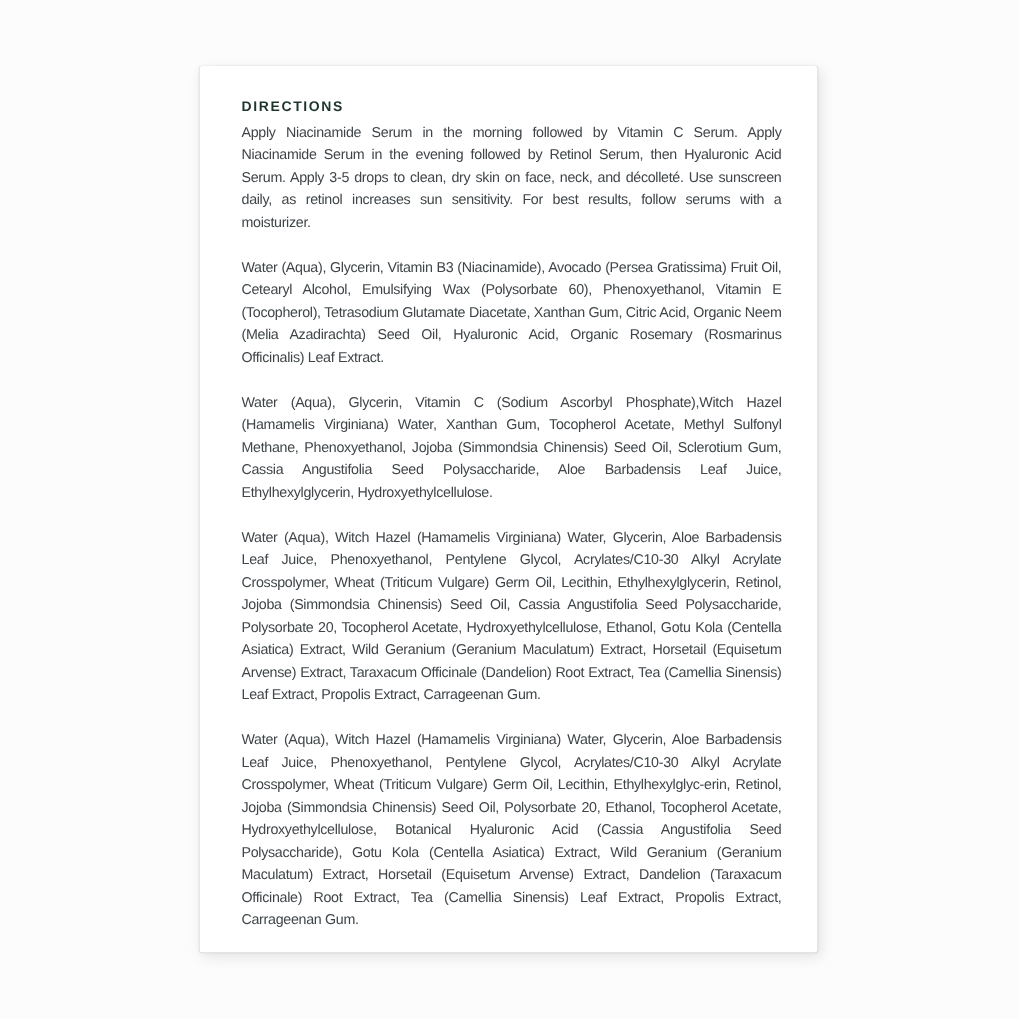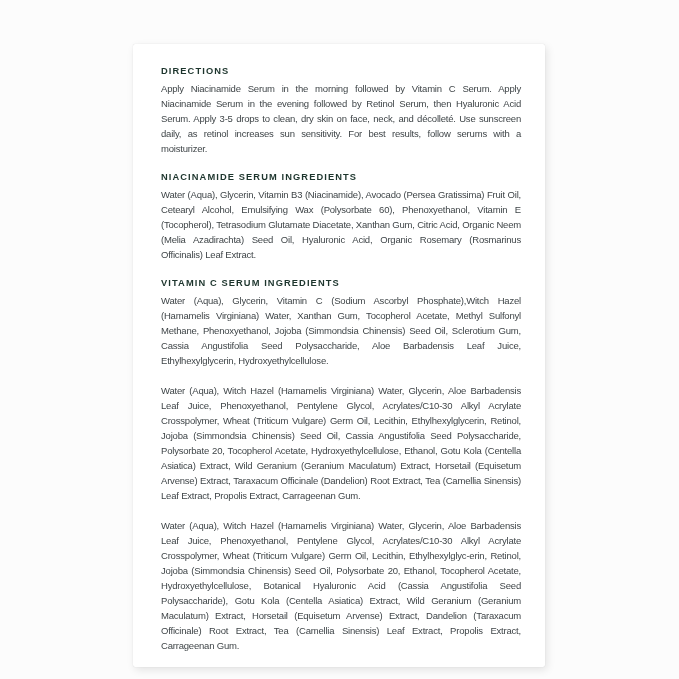--- a/index.html
+++ b/index.html
@@ -49,26 +49,24 @@
 
 <div class="stage">
   <div class="card">
 
     <section class="label-section">
       <h2 class="section-heading">DIRECTIONS</h2>
       <p class="body-text">Apply Niacinamide Serum in the morning followed by Vitamin C Serum. Apply Niacinamide Serum in the evening followed by Retinol Serum, then Hyaluronic Acid Serum. Apply 3-5 drops to clean, dry skin on face, neck, and décolleté. Use sunscreen daily, as retinol increases sun sensitivity. For best results, follow serums with a moisturizer.</p>
     </section>
 
     <section class="label-section">
-      <h2 class="section-heading">NIACINAMIDE SERUM INGREDIENTS</h2>
       <p class="body-text">Water (Aqua), Glycerin, Vitamin B3 (Niacinamide), Avocado (Persea Gratissima) Fruit Oil, Cetearyl Alcohol, Emulsifying Wax (Polysorbate 60), Phenoxyethanol, Vitamin E (Tocopherol), Tetrasodium Glutamate Diacetate, Xanthan Gum, Citric Acid, Organic Neem (Melia Azadirachta) Seed Oil, Hyaluronic Acid, Organic Rosemary (Rosmarinus Officinalis) Leaf Extract.</p>
     </section>
 
     <section class="label-section">
-      <h2 class="section-heading">VITAMIN C SERUM INGREDIENTS</h2>
       <p class="body-text">Water (Aqua), Glycerin, Vitamin C (Sodium Ascorbyl Phosphate),Witch Hazel (Hamamelis Virginiana) Water, Xanthan Gum, Tocopherol Acetate, Methyl Sulfonyl Methane, Phenoxyethanol, Jojoba (Simmondsia Chinensis) Seed Oil, Sclerotium Gum, Cassia Angustifolia Seed Polysaccharide, Aloe Barbadensis Leaf Juice, Ethylhexylglycerin, Hydroxyethylcellulose.</p>
     </section>
 
     <section class="label-section">
       <p class="body-text">Water (Aqua), Witch Hazel (Hamamelis Virginiana) Water, Glycerin, Aloe Barbadensis Leaf Juice, Phenoxyethanol, Pentylene Glycol, Acrylates/C10-30 Alkyl Acrylate Crosspolymer, Wheat (Triticum Vulgare) Germ Oil, Lecithin, Ethylhexylglycerin, Retinol, Jojoba (Simmondsia Chinensis) Seed Oil, Cassia Angustifolia Seed Polysaccharide, Polysorbate 20, Tocopherol Acetate, Hydroxyethylcellulose, Ethanol, Gotu Kola (Centella Asiatica) Extract, Wild Geranium (Geranium Maculatum) Extract, Horsetail (Equisetum Arvense) Extract, Taraxacum Officinale (Dandelion) Root Extract, Tea (Camellia Sinensis) Leaf Extract, Propolis Extract, Carrageenan Gum.</p>
     </section>
 
     <section class="label-section">
       <p class="body-text">Water (Aqua), Witch Hazel (Hamamelis Virginiana) Water, Glycerin, Aloe Barbadensis Leaf Juice, Phenoxyethanol, Pentylene Glycol, Acrylates/C10-30 Alkyl Acrylate Crosspolymer, Wheat (Triticum Vulgare) Germ Oil, Lecithin, Ethylhexylglyc-erin, Retinol, Jojoba (Simmondsia Chinensis) Seed Oil, Polysorbate 20, Ethanol, Tocopherol Acetate, Hydroxyethylcellulose, Botanical Hyaluronic Acid (Cassia Angustifolia Seed Polysaccharide), Gotu Kola (Centella Asiatica) Extract, Wild Geranium (Geranium Maculatum) Extract, Horsetail (Equisetum Arvense) Extract, Dandelion (Taraxacum Officinale) Root Extract, Tea (Camellia Sinensis) Leaf Extract, Propolis Extract, Carrageenan Gum.</p>
     </section>

